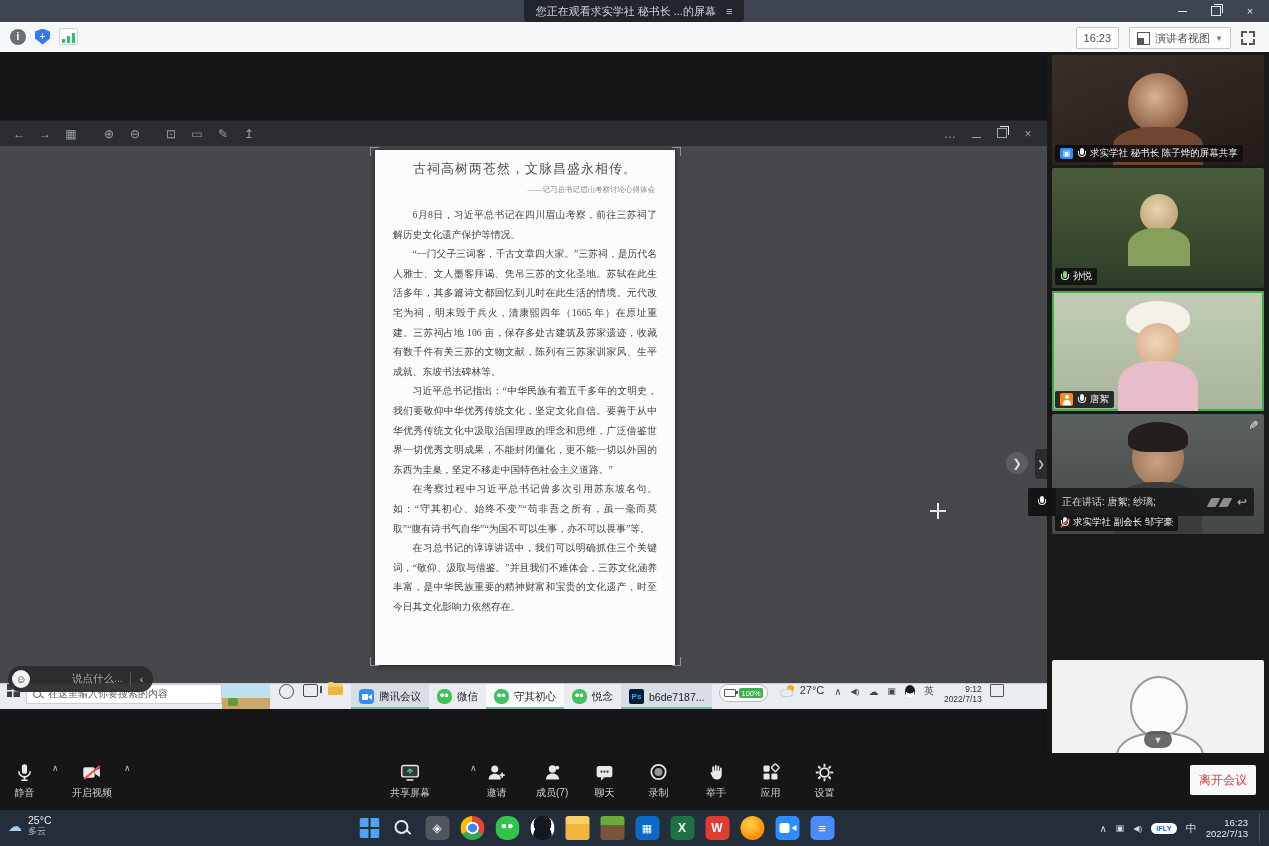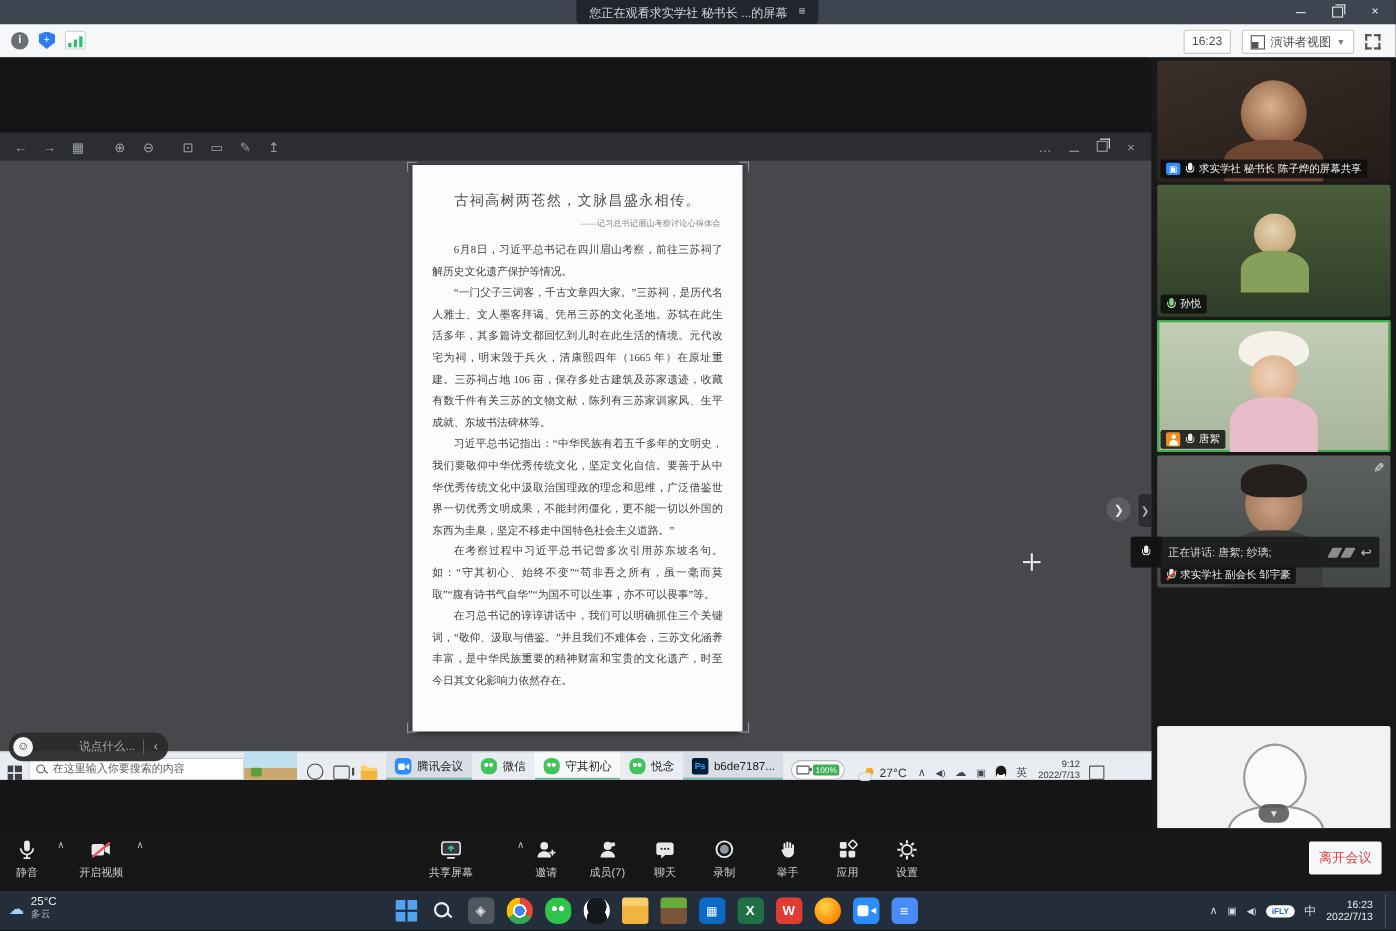--- a/index.html
+++ b/index.html
@@ -40,38 +40,38 @@
   .fs-ico i:nth-child(4){right:0;bottom:0;border-right-width:2px;border-bottom-width:2px;}
 
   
   .share-bg{position:absolute;left:0;top:52px;width:1047px;height:701px;background:#151518;}
   .doc-toolbar{position:absolute;left:0;top:68px;width:1047px;height:26px;background:#2b2d31;
     border-top:1px solid #202226;border-bottom:1px solid #202226;display:flex;align-items:center;
     color:#9aa0a8;font-size:12px;}
   .dt-ico{width:26px;text-align:center;}
   .doc-canvas{position:absolute;left:0;top:94px;width:1047px;height:561px;background:#47484c;}
   .page{position:absolute;left:375px;top:4px;width:300px;height:515px;background:#fcfcfc;
-    box-shadow:0 1px 5px rgba(0,0,0,.55);padding:19px 18px;box-sizing:border-box;
+    box-shadow:0 1px 5px rgba(0,0,0,.55);padding:6px 18px;box-sizing:border-box;
     font-family:"Liberation Serif",serif;color:#3e3e42;}
   .corner{position:absolute;width:8px;height:8px;border:0 solid #93939a;}
   .doc-title{font-size:13px;color:#4e4e52;text-align:center;letter-spacing:1px;margin-top:4px;}
   .doc-sub{font-size:7.5px;color:#85858c;text-align:right;margin:7px 2px 10px 0;}
   .page p{margin:0;font-size:9.8px;line-height:19.6px;text-indent:2em;text-align:justify;}
   .nav-circle{position:absolute;left:1006px;top:400px;width:22px;height:22px;border-radius:50%;
     background:rgba(110,110,115,.55);color:#e2e2e2;font-size:11px;display:flex;align-items:center;justify-content:center;}
   .nav-tab{position:absolute;left:1035px;top:397px;width:12px;height:30px;border-radius:4px 0 0 4px;
     background:#2c2c30;color:#b9b9bd;font-size:9px;display:flex;align-items:center;justify-content:center;}
   .cursor{position:absolute;left:930px;top:451px;width:16px;height:16px;}
   .cursor i{position:absolute;background:#e8e8e8;box-shadow:0 0 1px #222;}
   .cursor i:nth-child(1){left:0;top:7px;width:16px;height:2px;}
   .cursor i:nth-child(2){left:7px;top:0;width:2px;height:16px;}
 
   
   .p-taskbar{position:absolute;left:0;top:631px;width:1047px;height:25px;background:#e9ecf1;border-top:1px solid #c9cdd4;
-    display:flex;align-items:flex-end;font-size:10.5px;color:#222;}
+    display:flex;align-items:flex-start;font-size:10.5px;color:#222;}
   .p-start{width:26px;display:flex;justify-content:center;}
   .start-glyph{width:13px;height:13px;background:
     linear-gradient(#e9ecf1,#e9ecf1) center/1.5px 100% no-repeat,
     linear-gradient(#e9ecf1,#e9ecf1) center/100% 1.5px no-repeat,#3b3f45;}
   .p-search{width:196px;height:20px;background:#fff;border:1px solid #cfcfcf;display:flex;align-items:center;
     gap:6px;padding:0 6px;box-sizing:border-box;color:#5d5d5d;font-size:10px;}
   .mag{position:relative;width:9px;height:9px;}
   .mag:before{content:"";position:absolute;left:0;top:0;width:6px;height:6px;border:1.3px solid #555;border-radius:50%;}
   .mag:after{content:"";position:absolute;left:6.5px;top:6.5px;width:3.5px;height:1.4px;background:#555;transform:rotate(45deg);}
   .widget-thumb{width:48px;height:25px;background:linear-gradient(180deg,#bfe0ee 0 55%,#c9a86f 55%),#bfe0ee;position:relative;}

